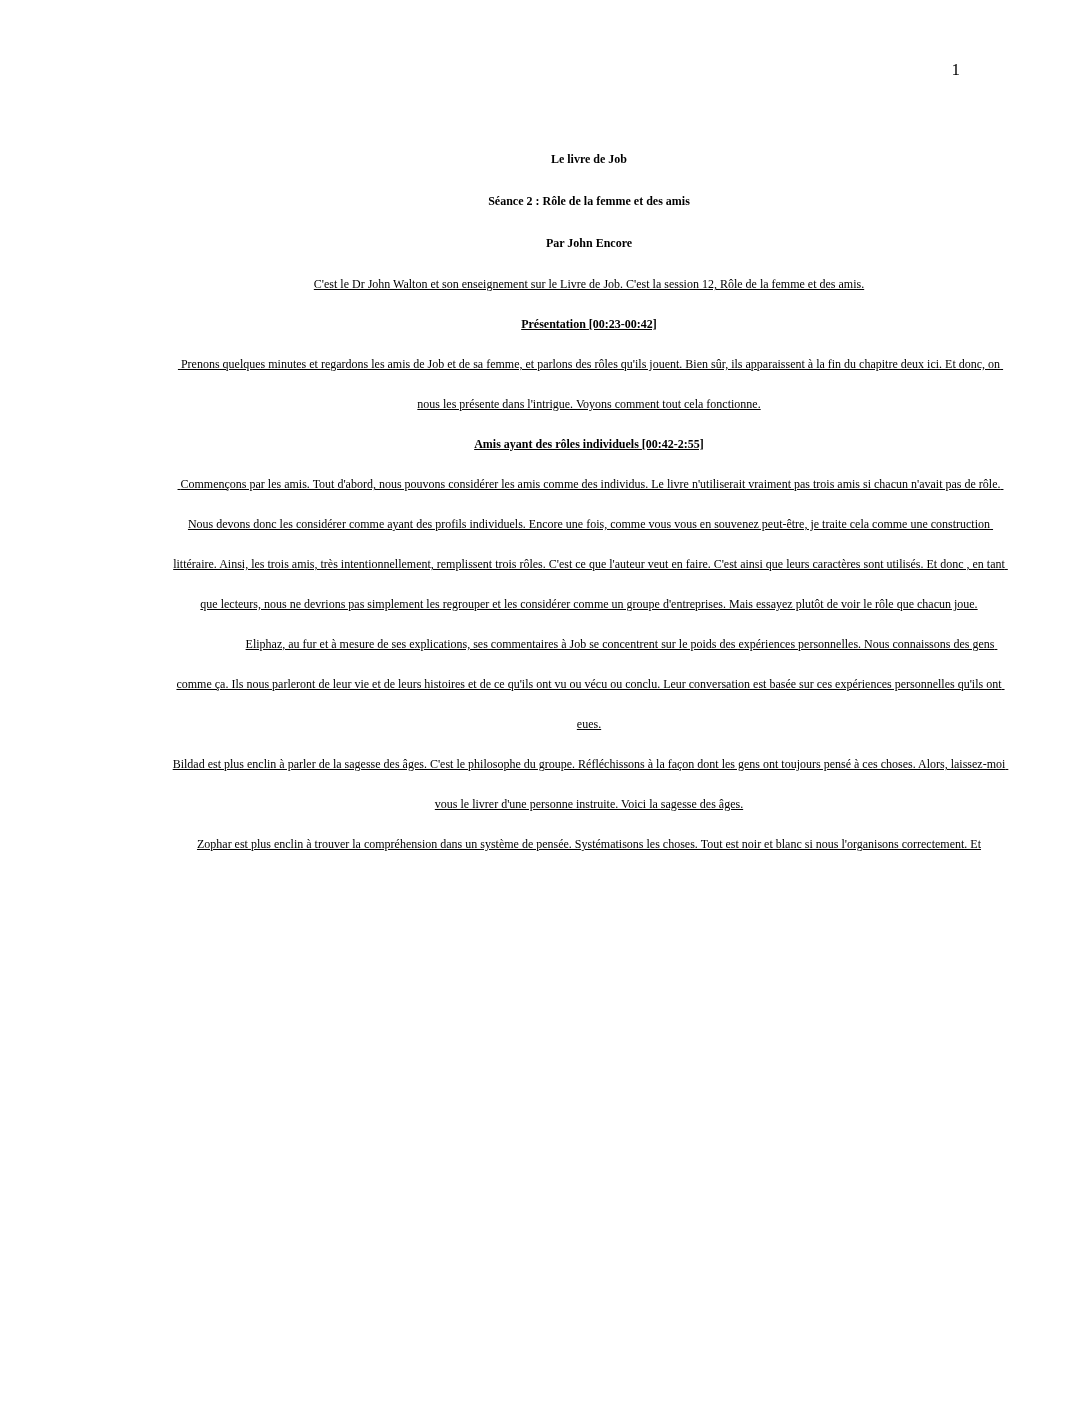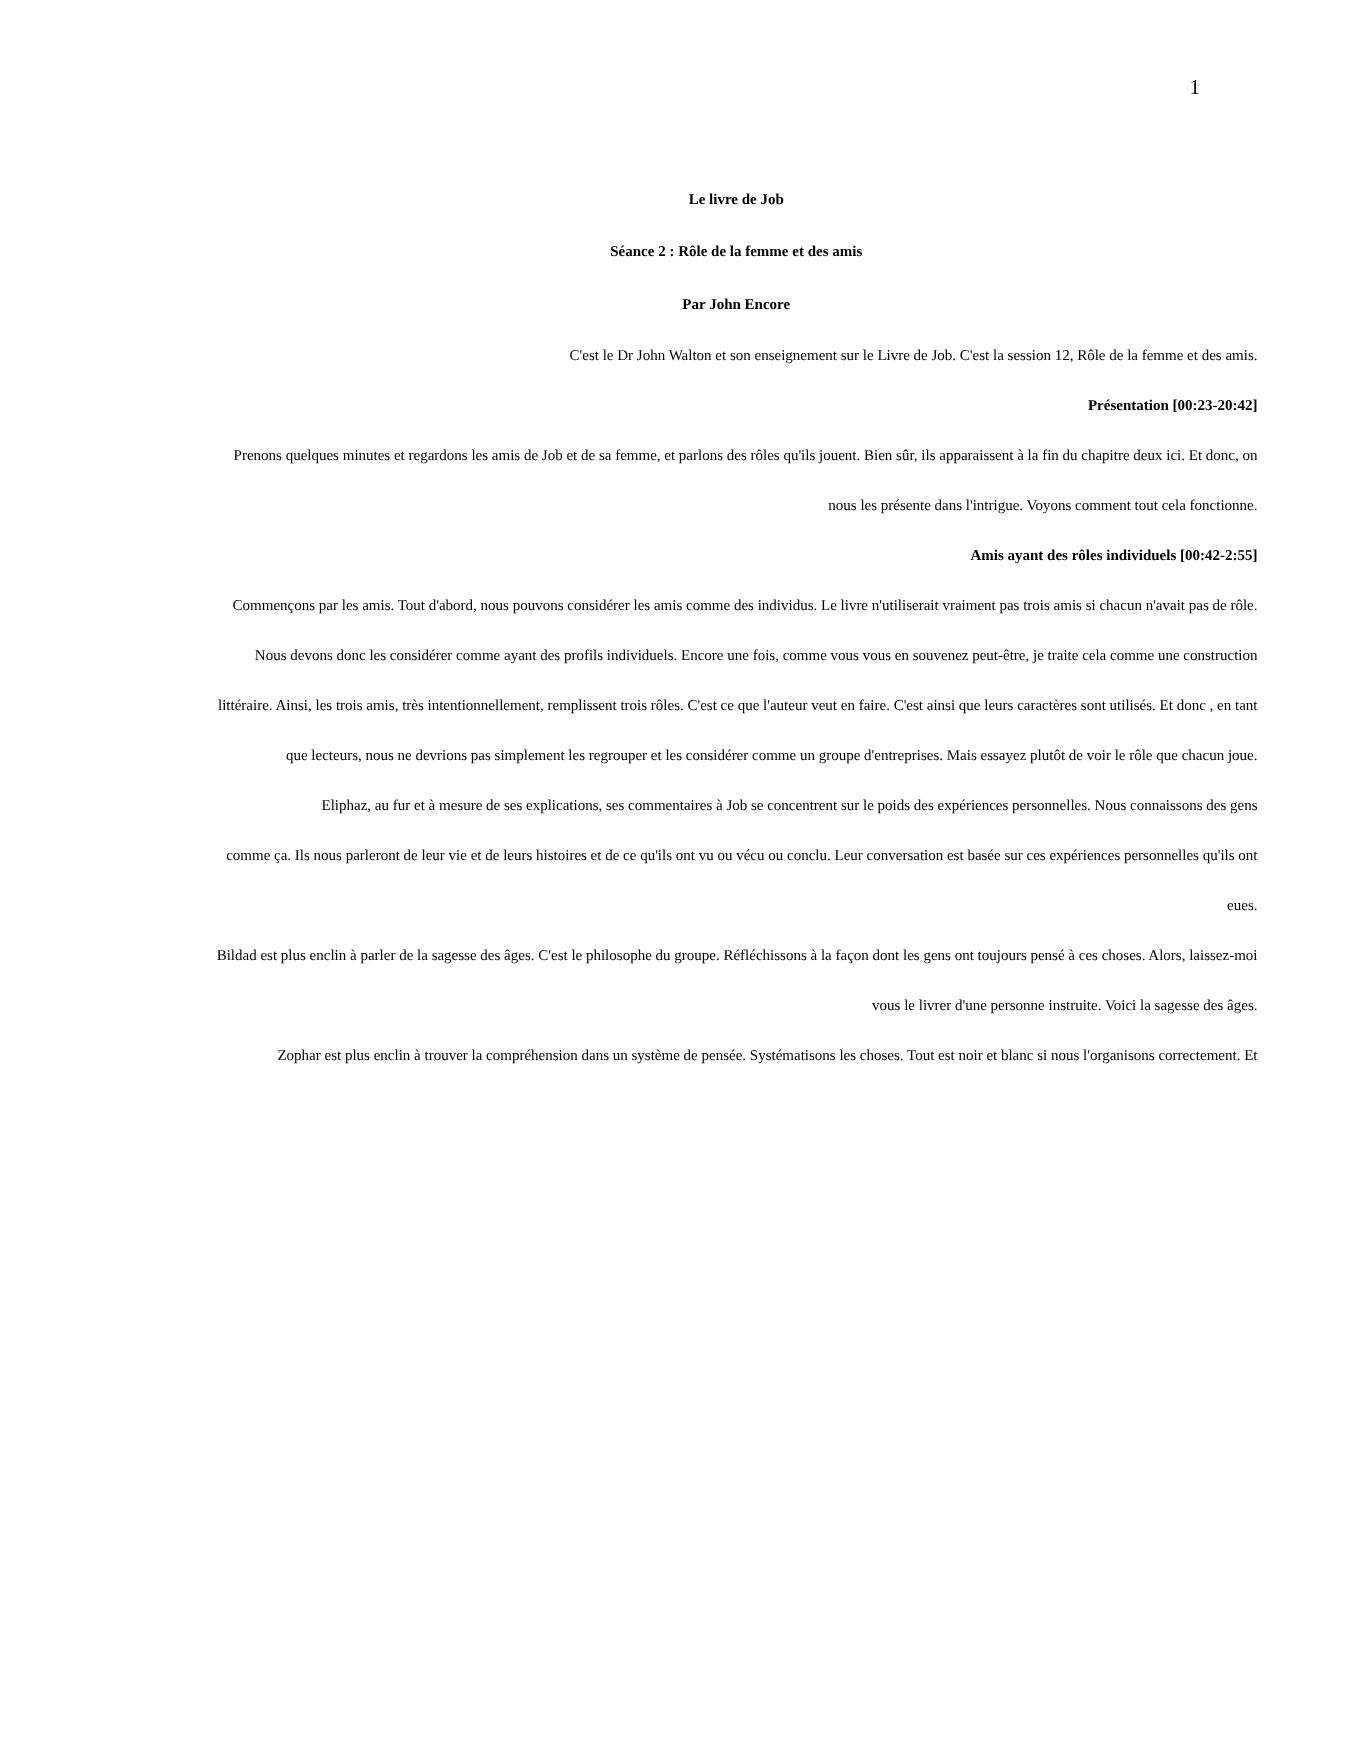--- a/index.html
+++ b/index.html
@@ -32,21 +32,22 @@
     line-height: 40px;
     margin-left: 44px;
   }
   .title-block {
     text-align: center;
     font-weight: bold;
     line-height: 42px;
   }
   .para {
     white-space: pre-wrap;
-    text-align: right;
+    text-align: center;
+    text-decoration: underline;
   }
   .para.heading {
     font-weight: bold;
   }
   .para.indent {
     text-indent: 62px;
   }
 </style>
 </head>
 <body>
@@ -58,21 +59,21 @@
   <div class="content">
 
     <div class="title-block">
       <div>Le livre de Job</div>
       <div>Séance 2 : Rôle de la femme et des amis</div>
       <div>Par John Encore</div>
     </div>
 
     <div class="para">C'est le Dr John Walton et son enseignement sur le Livre de Job. C'est la session 12, Rôle de la femme et des amis.</div>
 
-    <div class="para heading">Présentation [00:23-20:42]</div>
+    <div class="para heading">Présentation [00:23-00:42]</div>
 
     <div class="para"> Prenons quelques minutes et regardons les amis de Job et de sa femme, et parlons des rôles qu'ils jouent. Bien sûr, ils apparaissent à la fin du chapitre deux ici. Et donc, on nous les présente dans l'intrigue. Voyons comment tout cela fonctionne.</div>
 
     <div class="para heading">Amis ayant des rôles individuels [00:42-2:55]</div>
 
     <div class="para"> Commençons par les amis. Tout d'abord, nous pouvons considérer les amis comme des individus. Le livre n'utiliserait vraiment pas trois amis si chacun n'avait pas de rôle. Nous devons donc les considérer comme ayant des profils individuels. Encore une fois, comme vous vous en souvenez peut-être, je traite cela comme une construction littéraire. Ainsi, les trois amis, très intentionnellement, remplissent trois rôles. C'est ce que l'auteur veut en faire. C'est ainsi que leurs caractères sont utilisés. Et donc , en tant que lecteurs, nous ne devrions pas simplement les regrouper et les considérer comme un groupe d'entreprises. Mais essayez plutôt de voir le rôle que chacun joue.</div>
 
     <div class="para indent">Eliphaz, au fur et à mesure de ses explications, ses commentaires à Job se concentrent sur le poids des expériences personnelles. Nous connaissons des gens comme ça. Ils nous parleront de leur vie et de leurs histoires et de ce qu'ils ont vu ou vécu ou conclu. Leur conversation est basée sur ces expériences personnelles qu'ils ont eues.</div>
 
     <div class="para">Bildad est plus enclin à parler de la sagesse des âges. C'est le philosophe du groupe. Réfléchissons à la façon dont les gens ont toujours pensé à ces choses. Alors, laissez-moi vous le livrer d'une personne instruite. Voici la sagesse des âges.</div>

